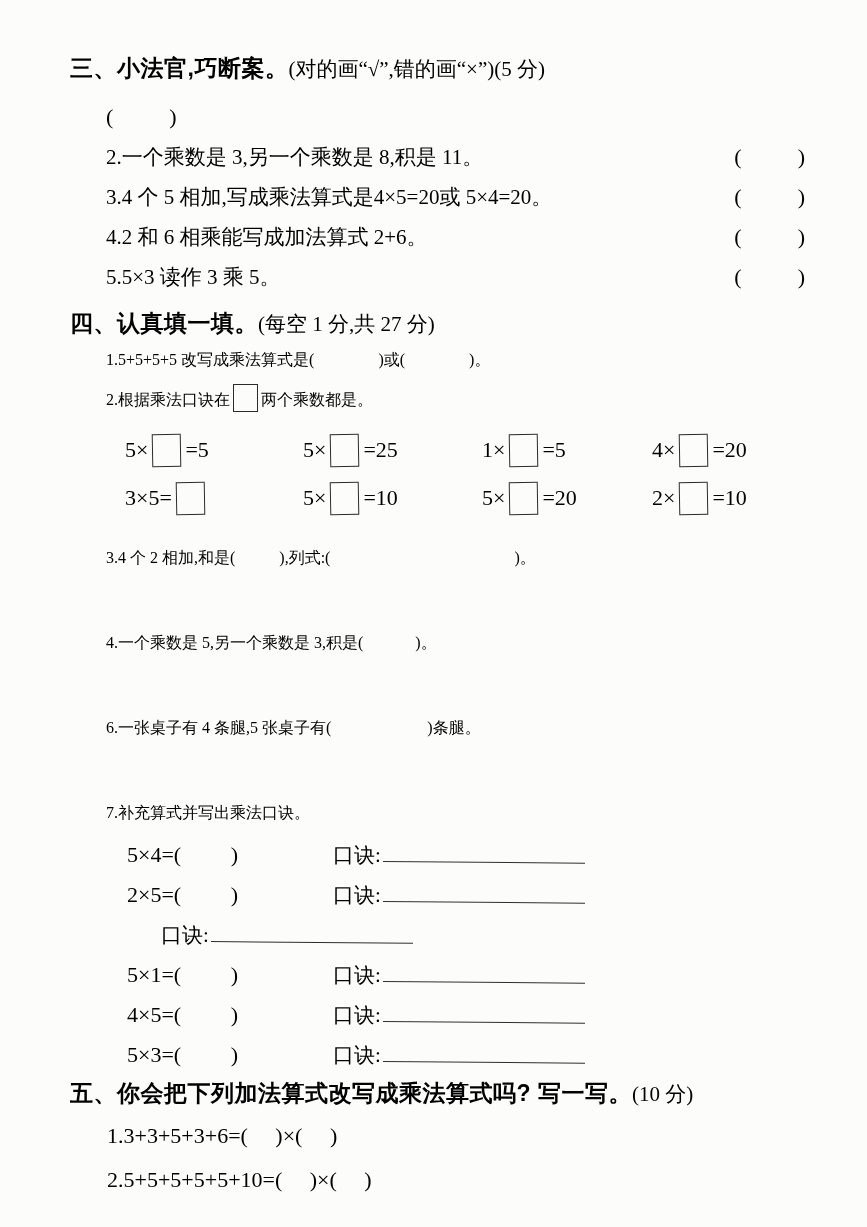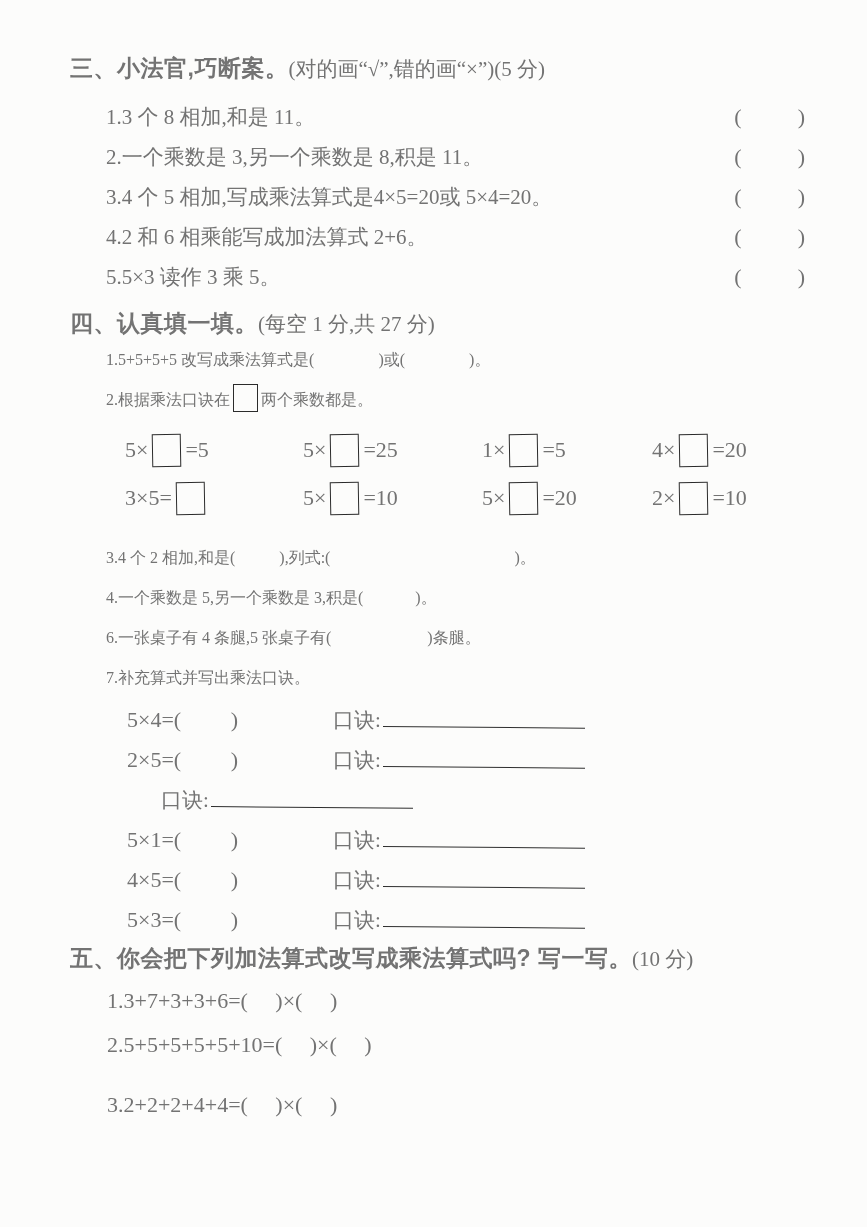--- a/index.html
+++ b/index.html
@@ -1,21 +1,21 @@
 <!DOCTYPE html>
 <html><head>
 <meta charset="utf-8">
 <style>
   html,body { margin:0; padding:0; background:#e8e8e8; }
   .page {
     position:relative;
     width:867px; height:1227px;
     margin:0 auto;
     background:#fcfcfb;
-    color:#737373;
+    color:#000000;
     font-family:"Liberation Serif","DejaVu Serif",serif;
     overflow:hidden;
   }
   .inner { padding:52px 40px 0 70px; }
 
   
   .sec-title {
     font-family:"Liberation Sans","DejaVu Sans",sans-serif;
     font-weight:700;
     font-size:23px;
@@ -45,21 +45,21 @@
     font-size:22px;
     flex:none;
   }
 
   
   .q-row {
     font-size:16px; line-height:40px;
     padding-left:36px;
     white-space:pre-wrap;
   }
-  .h39 { line-height:40px; }
+  .h39 { line-height:40px;margin-top:45px; }
 
   
   .eq-grid {
     margin:6px 0 0 55px;
     display:grid;
     grid-template-columns:178px 179px 170px auto;
     grid-auto-rows:48px;
     font-size:22px;
   }
   .eq-cell { display:flex; align-items:center; white-space:pre; }
@@ -111,21 +111,20 @@
 </head>
 <body>
 
 <div class="page">
   <div class="inner">
 
     <div>
       <div class="sec-title mb12"><span>三、小法官,巧断案。</span><span class="note">(对的画“√”,错的画“×”)(5 分)</span></div>
 
       <div class="tf-row">
-        <span class="pre">1.3 个 8 相加,和是 11。</span>
         <span class="ans-parens">
             <span>(</span>
             <span>)</span>
           </span>
       </div>
       <div class="tf-row">
         <span class="pre">2.一个乘数是 3,另一个乘数是 8,积是 11。</span>
         <span class="ans-parens">
             <span>(</span>
             <span>)</span>
@@ -204,19 +203,19 @@
       <div class="kj-row">
           <span class="kj-expr">5×3=(         )</span>
           <span class="kj-label">口诀:</span>
           <span class="kj-line"></span>
         </div>
     </div>
 
     <div>
       <div class="sec-title mt4"><span>五、你会把下列加法算式改写成乘法算式吗? 写一写。</span><span class="note">(10 分)</span></div>
 
-      <div class="rw-row mt4">1.3+7+3+3+6=(     )×(     )</div>
+      <div class="rw-row mt4">1.3+3+5+3+6=(     )×(     )</div>
       <div class="rw-row">2.5+5+5+5+5+10=(     )×(     )</div>
       <div class="rw-row mt8">3.2+2+2+4+4=(     )×(     )</div>
     </div>
 
   </div>
 </div>
 
 </body></html>

